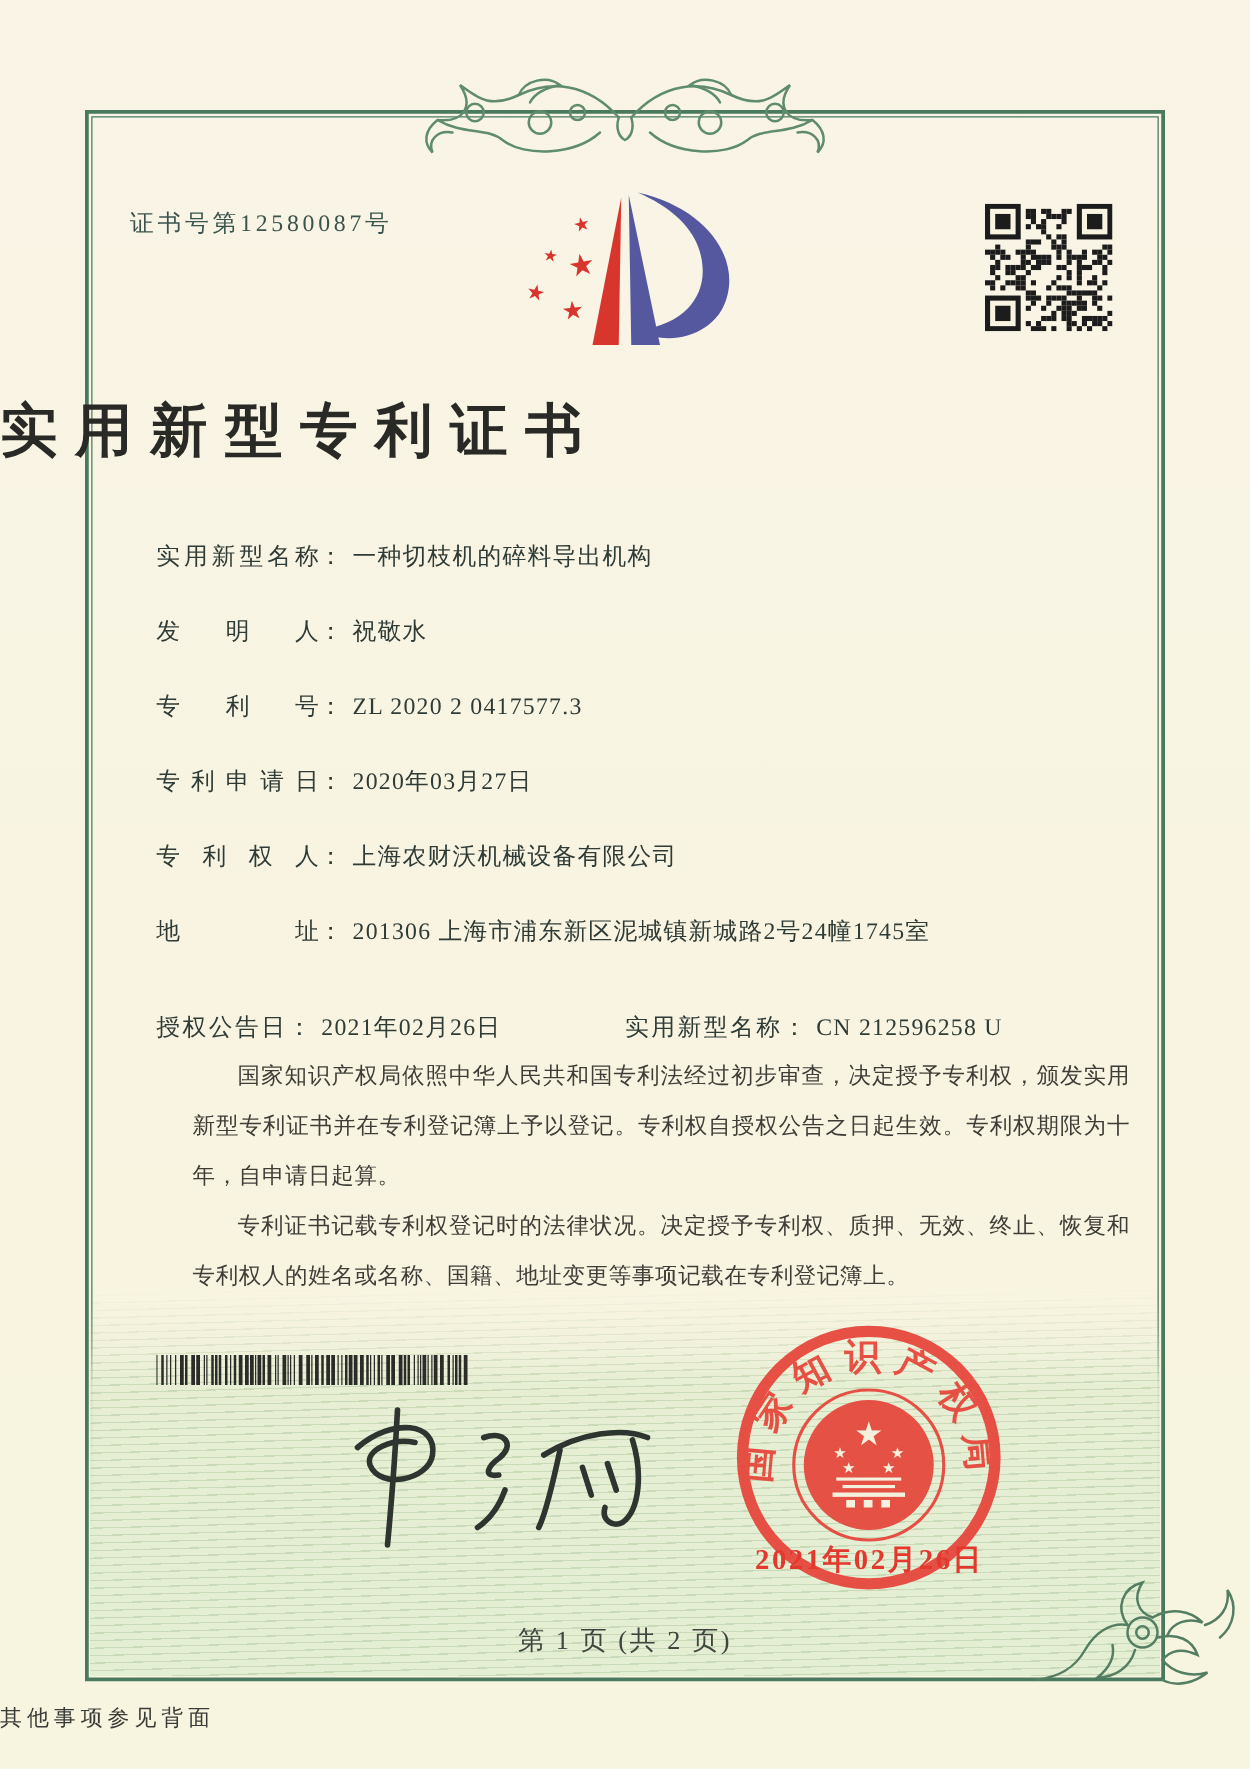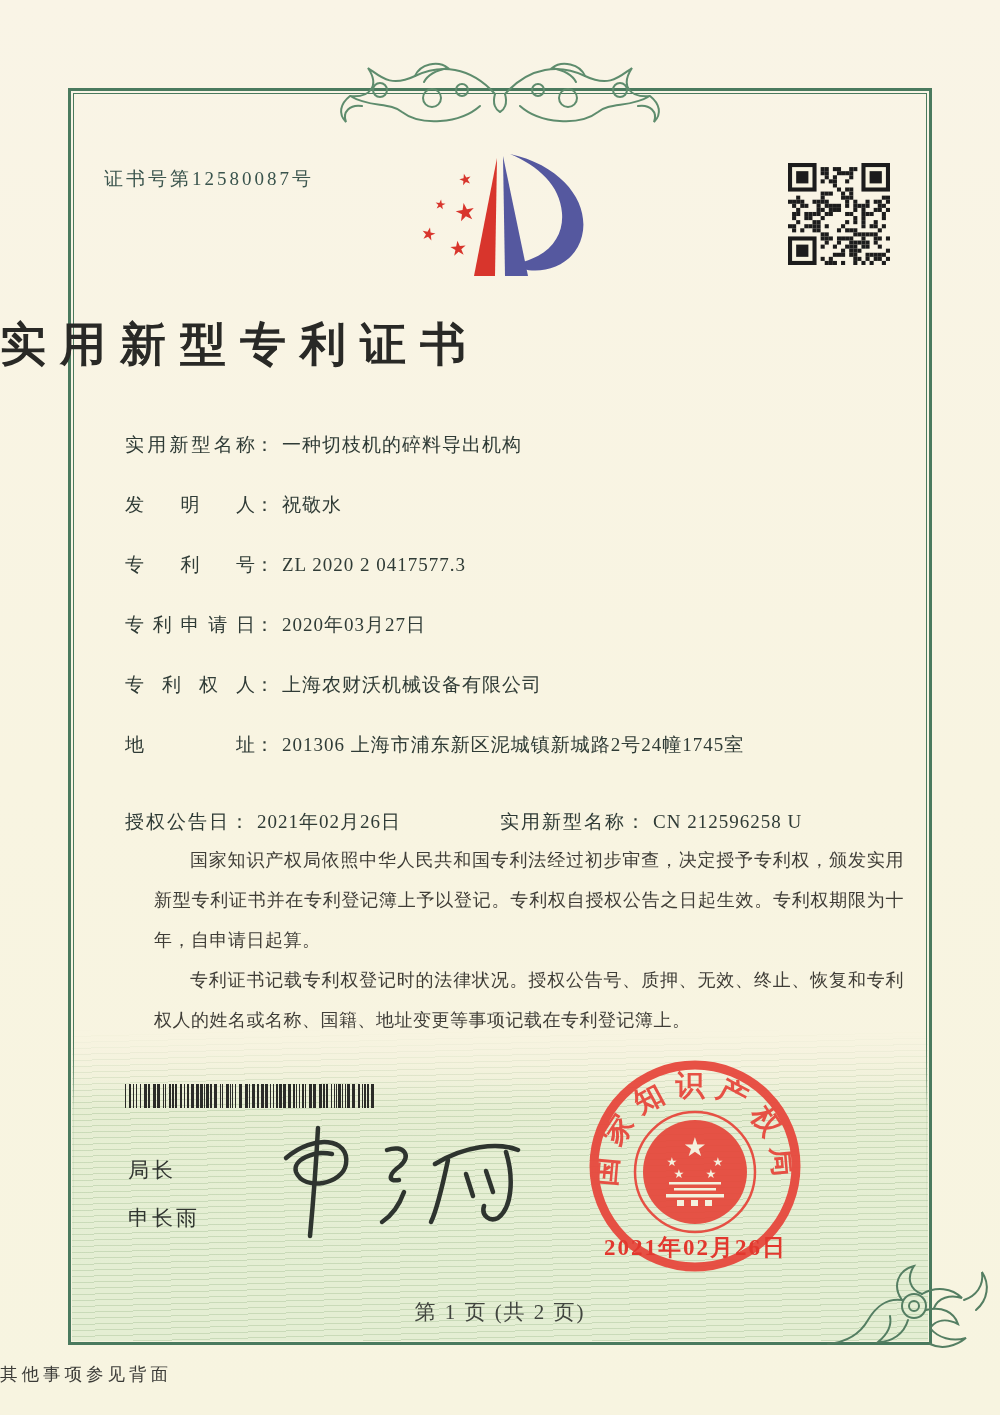--- a/index.html
+++ b/index.html
@@ -356,21 +356,21 @@
     <span>
       <span class="glabel">授权公告日</span><span class="fcolon">：</span><span class="fvalue">2021年02月26日</span>
     </span>
     <span class="grant-right">
       <span class="glabel">实用新型名称</span><span class="fcolon">：</span><span class="fvalue">CN 212596258 U</span>
     </span>
   </div>
 
   <div class="paragraphs">
     <p>国家知识产权局依照中华人民共和国专利法经过初步审查，决定授予专利权，颁发实用新型专利证书并在专利登记簿上予以登记。专利权自授权公告之日起生效。专利权期限为十年，自申请日起算。</p>
-    <p>专利证书记载专利权登记时的法律状况。授权公告号、质押、无效、终止、恢复和专利权人的姓名或名称、国籍、地址变更等事项记载在专利登记簿上。</p>
+    <p>专利证书记载专利权登记时的法律状况。决定授予专利权、质押、无效、终止、恢复和专利权人的姓名或名称、国籍、地址变更等事项记载在专利登记簿上。</p>
   </div>
 
   <svg class="barcode-svg" id="barcode" viewBox="0 0 250 24" preserveAspectRatio="none">
       <rect x="0" y="0" width="1" height="24" fill="#2b2b28"></rect>
       <rect x="4" y="0" width="2" height="24" fill="#2b2b28"></rect>
       <rect x="8" y="0" width="1" height="24" fill="#2b2b28"></rect>
       <rect x="11" y="0" width="1" height="24" fill="#2b2b28"></rect>
       <rect x="15" y="0" width="1" height="24" fill="#2b2b28"></rect>
       <rect x="19" y="0" width="3" height="24" fill="#2b2b28"></rect>
       <rect x="23" y="0" width="2" height="24" fill="#2b2b28"></rect>
@@ -428,24 +428,20 @@
       <rect x="220" y="0" width="1" height="24" fill="#2b2b28"></rect>
       <rect x="222" y="0" width="3" height="24" fill="#2b2b28"></rect>
       <rect x="227" y="0" width="3" height="24" fill="#2b2b28"></rect>
       <rect x="233" y="0" width="2" height="24" fill="#2b2b28"></rect>
       <rect x="237" y="0" width="1" height="24" fill="#2b2b28"></rect>
       <rect x="239" y="0" width="2" height="24" fill="#2b2b28"></rect>
       <rect x="242" y="0" width="2" height="24" fill="#2b2b28"></rect>
       <rect x="246" y="0" width="3" height="24" fill="#2b2b28"></rect>
     </svg>
 
-  <div class="signer">
-    <div>局长</div>
-    <div>申长雨</div>
-  </div>
 
   <svg class="signature-svg" viewBox="0 0 285 128">
     <g fill="none" stroke="#2e342f" stroke-width="4.5" stroke-linecap="round" stroke-linejoin="round">
       <path d="M34 40 C62 16 98 20 94 46 C91 66 52 74 44 54 C40 42 62 32 80 36"></path>
       <path d="M66 10 C64 48 61 86 58 118"></path>
       <path d="M135 32 C152 26 160 38 148 48 C138 55 134 64 147 62"></path>
       <path d="M152 74 C147 88 139 98 130 104"></path>
       <path d="M183 46 C212 28 246 24 266 32"></path>
       <path d="M196 42 C190 70 184 94 179 104"></path>
       <path d="M254 34 C262 60 260 90 246 100 C238 104 229 98 232 88"></path>

